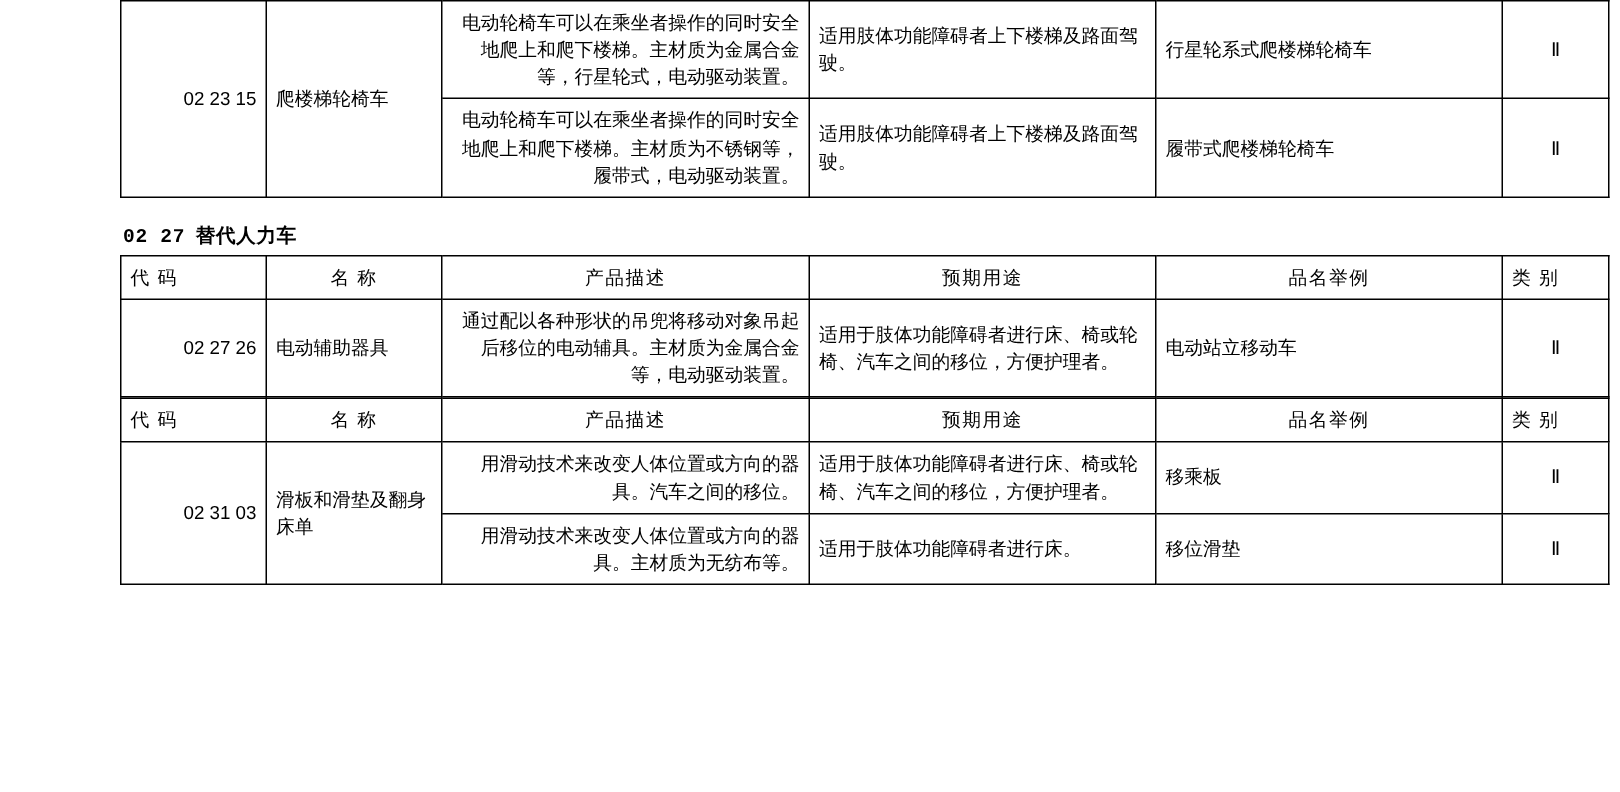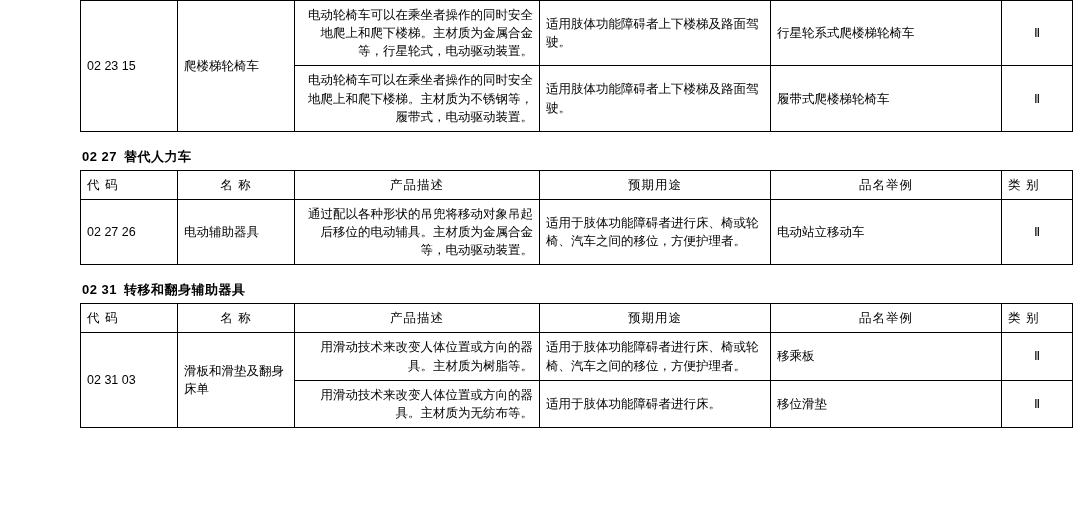--- a/index.html
+++ b/index.html
@@ -40,21 +40,21 @@
     font-weight: normal;
   }
   .hdr td {
     text-align: left;
     font-weight: bold;
     letter-spacing: 1px;
     padding: 3px 4px;
   }
   .c-code {
     width: 84px;
-    text-align: left;
+    text-align: right;
     white-space: nowrap;
   }
   .c-name {
     width: 104px;
     text-align: left;
     padding-left: 8px;
   }
   .c-desc {
     width: 232px;
     text-align: right;
@@ -75,20 +75,21 @@
     text-align: center;
   }
   .section-title {
     font-size: 13px;
     font-weight: bold;
     margin: 16px 0 4px 2px;
     letter-spacing: 0.5px;
   }
   .section-title .code {
     margin-right: 7px;
+    font-family: Liberation Mono, monospace;
   }
   .top-block {
     margin-top: 0;
   }
 </style>
 </head>
 <body>
 
 <div class="page">
   <div class="doc-body">
@@ -129,37 +130,34 @@
         <td class="c-code">02 27 26</td>
         <td class="c-name">电动辅助器具</td>
         <td class="c-desc">通过配以各种形状的吊兜将移动对象吊起后移位的电动辅具。主材质为金属合金等，电动驱动装置。</td>
         <td class="c-use">适用于肢体功能障碍者进行床、椅或轮椅、汽车之间的移位，方便护理者。</td>
         <td class="c-example">电动站立移动车</td>
         <td class="c-class">Ⅱ</td>
       </tr>
     </tbody>
       </table>
 
-    <div class="section-title">
-      <span class="code">02 31</span><span>转移和翻身辅助器具</span>
-    </div>
     <table class="tbl">
       <tbody>
           <tr class="hdr">
         <td class="c-code">代  码</td>
         <td class="c-name" style="text-align:center">名    称</td>
         <td class="c-desc" style="text-align:center">产品描述</td>
         <td class="c-use" style="text-align:center">预期用途</td>
         <td class="c-example" style="text-align:center">品名举例</td>
         <td class="c-class">类  别</td>
       </tr>
       <tr>
         <td class="c-code" rowspan="2">02 31 03</td>
         <td class="c-name" rowspan="2">滑板和滑垫及翻身床单</td>
-        <td class="c-desc">用滑动技术来改变人体位置或方向的器具。主材质为树脂等。</td>
+        <td class="c-desc">用滑动技术来改变人体位置或方向的器具。汽车之间的移位。</td>
         <td class="c-use">适用于肢体功能障碍者进行床、椅或轮椅、汽车之间的移位，方便护理者。</td>
         <td class="c-example">移乘板</td>
         <td class="c-class">Ⅱ</td>
       </tr>
       <tr>
         <td class="c-desc">用滑动技术来改变人体位置或方向的器具。主材质为无纺布等。</td>
         <td class="c-use">适用于肢体功能障碍者进行床。</td>
         <td class="c-example">移位滑垫</td>
         <td class="c-class">Ⅱ</td>
       </tr>

